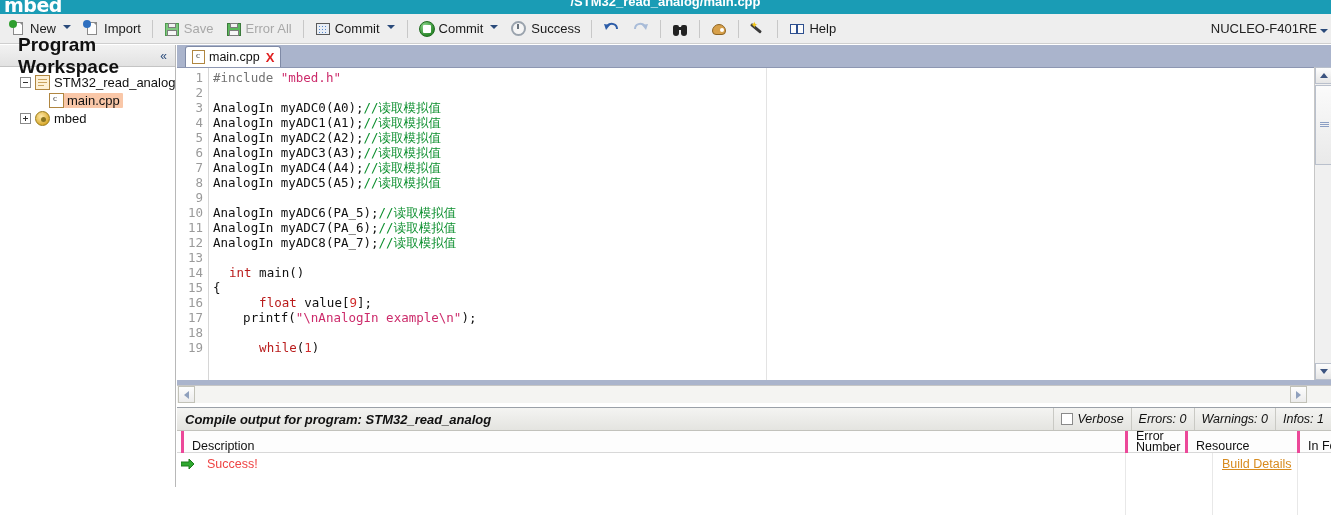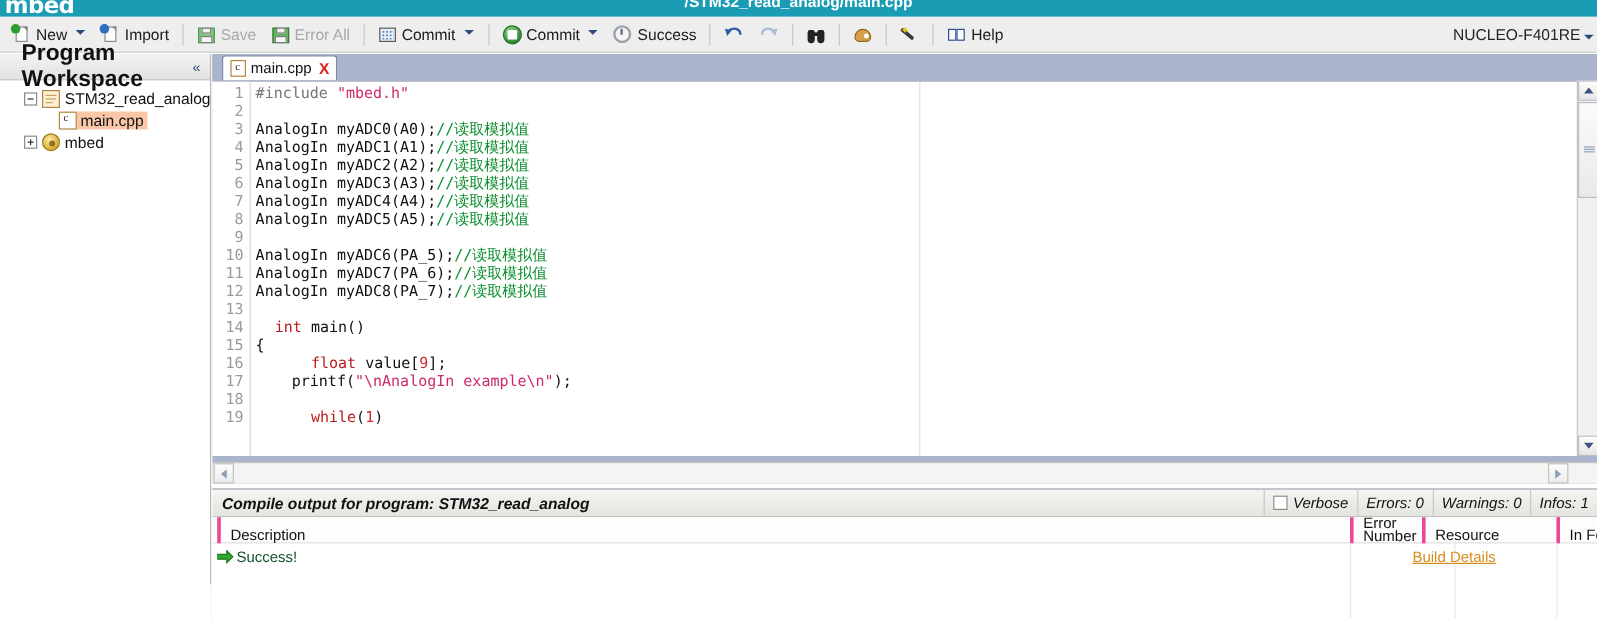--- a/index.html
+++ b/index.html
@@ -429,21 +429,21 @@
   .th-stack { line-height: 11px; padding-top: 2px; }
   .table-body { position: relative; height: 62px; background: #fff; }
   .row {
     position: relative; height: 22px; display: flex; align-items: center;
     font-size: 12.5px; font-family: "Liberation Sans", sans-serif;
   }
   .row-icon {
     position: absolute; left: 4px; top: 5px; width: 14px; height: 12px;
   }
   .arrow-green svg { display: block; }
-  .row-desc { position: absolute; left: 20px; color: #14532d; }
+  .row-desc { position: absolute; left: 30px; color: #ef4444; }
   .cell-link {
     position: absolute; color: #d88b1e; text-decoration: underline;
     font-size: 12.5px; font-family: "Liberation Sans", sans-serif;
   }
   .col-div {
     position: absolute; top: 0; width: 1px; height: 100%; background: #e8e8e8;
   }
   .left-bottom-white {
     position: absolute; left: 0; top: 487px; width: 176px; height: 30px;
     background: #ffffff;
@@ -707,19 +707,19 @@
       <div class="col-div" style="left:1035px;"></div>
       <div class="col-div" style="left:1120px;"></div>
 
       <div class="row">
         <span class="row-icon arrow-green">
           <svg width="14" height="12" viewBox="0 0 14 12">
             <path d="M0 4 L8 4 L8 1 L13 6 L8 11 L8 8 L0 8 Z" fill="#2ea82e" stroke="#1d7a1d" stroke-width="1"></path>
           </svg>
         </span>
         <span class="row-desc">Success!</span>
-        <span class="cell-link" style="left:1000px; top:4px;">Build Details</span>
+        <span class="cell-link" style="left:1045px; top:4px;">Build Details</span>
       </div>
     </div>
 
   </div>
 
 </div>
 
 </body></html>

